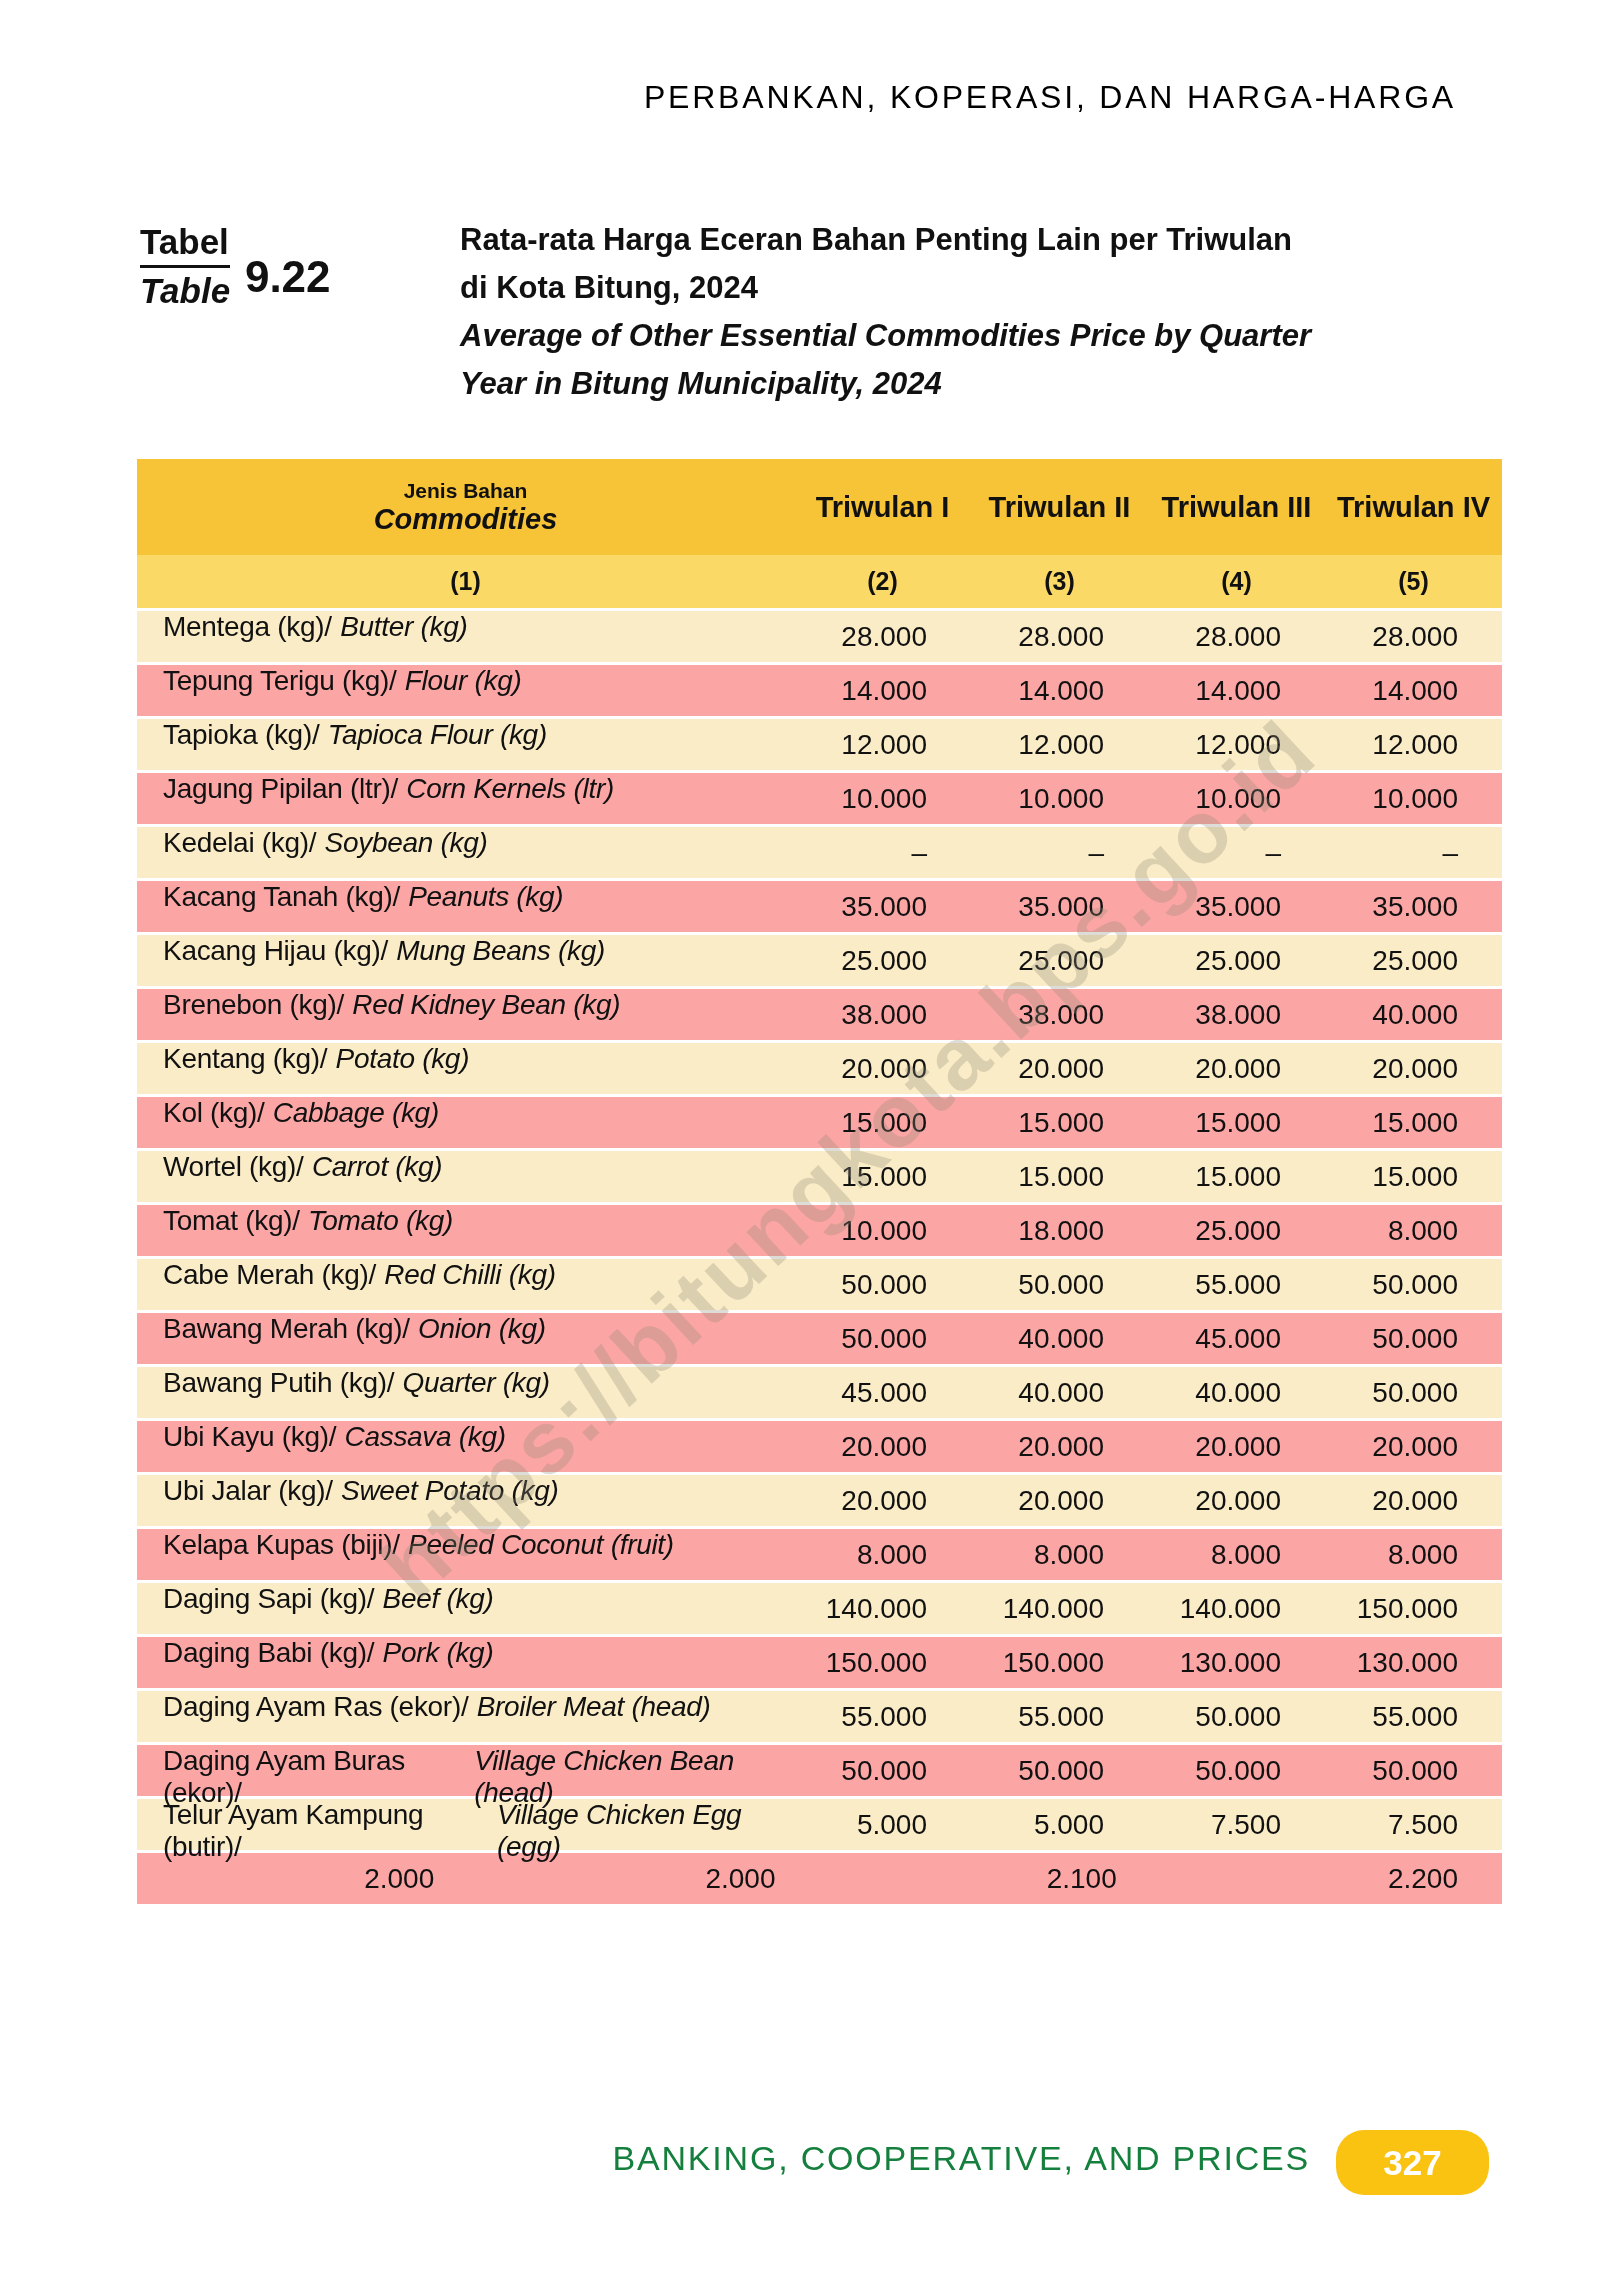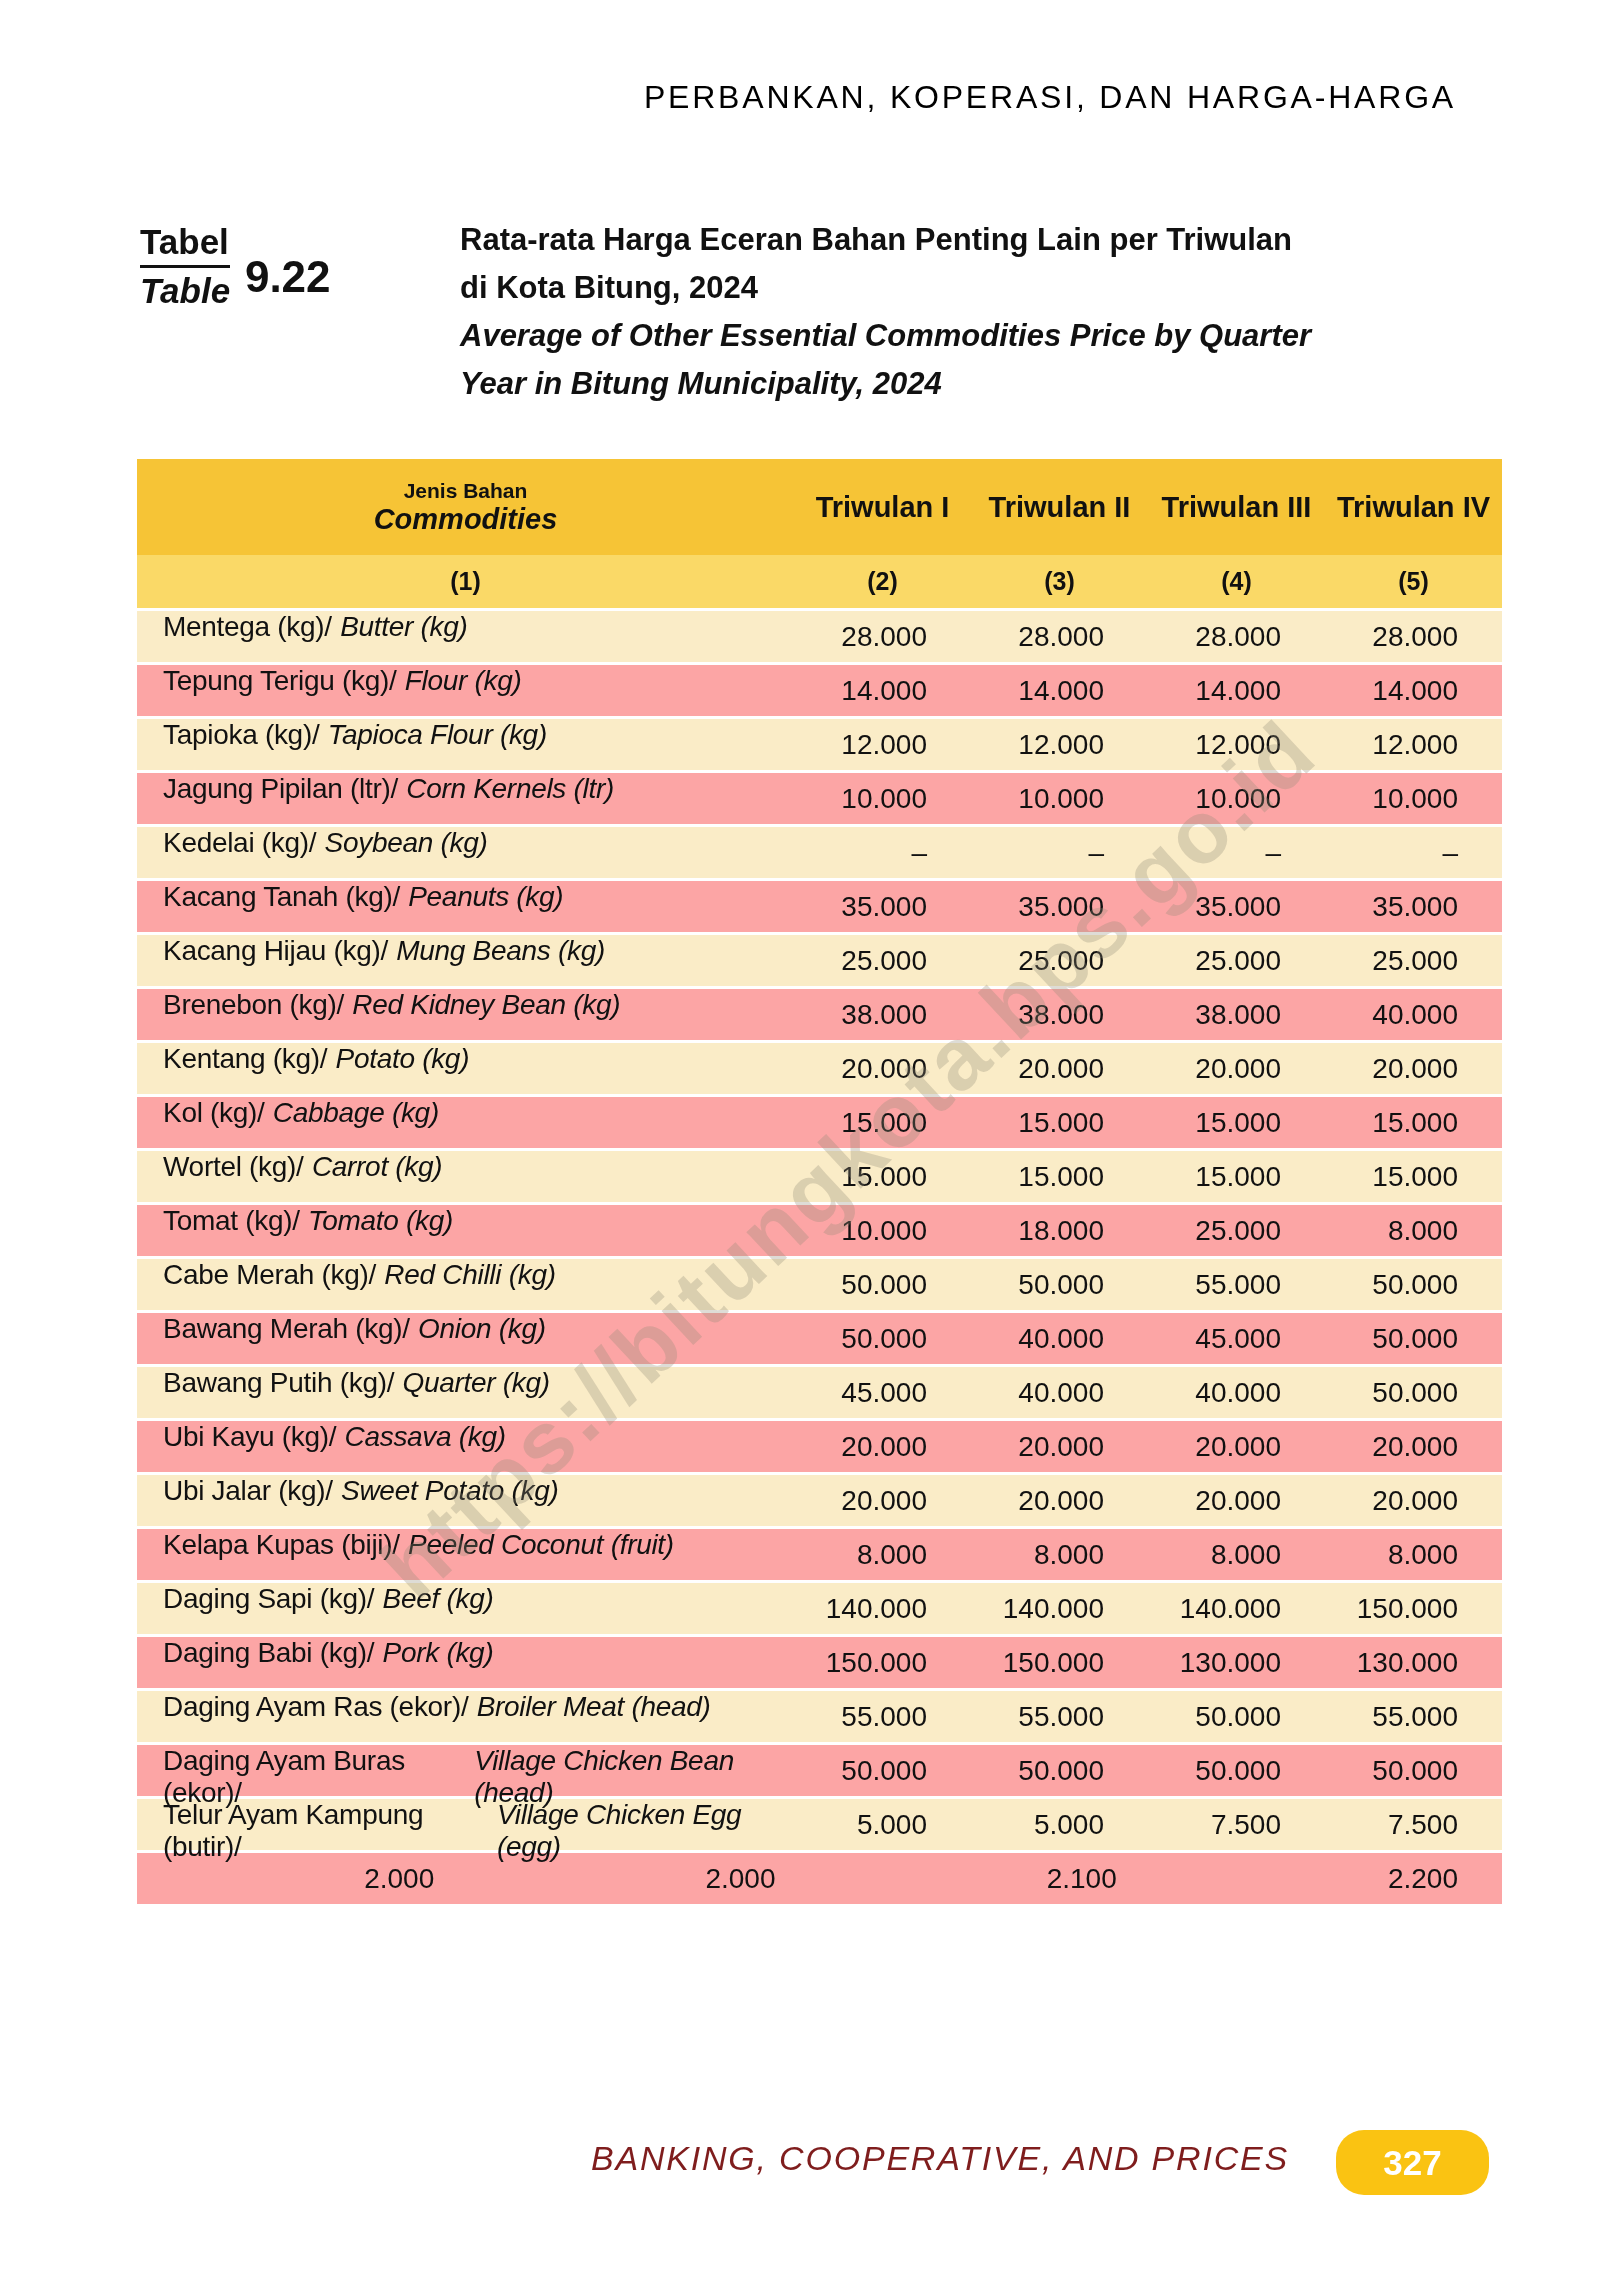--- a/index.html
+++ b/index.html
@@ -46,22 +46,22 @@
   .val{flex:1;display:flex;align-items:center;justify-content:flex-end;padding-right:44px;box-sizing:border-box;font-size:28px;}
   
   .watermark{
     position:absolute;left:235px;top:1121px;width:1200px;text-align:center;
     transform:rotate(-43deg);transform-origin:center;
     font-size:88px;font-weight:700;letter-spacing:2.8px;white-space:nowrap;
     color:rgba(145,138,120,0.30);pointer-events:none;z-index:9;
   }
   
   .footer-text{
-    position:absolute;top:2139px;right:326px;
-    font-size:34px;font-style:italic;color:#7f1d1d;letter-spacing:1.8px;white-space:nowrap;
+    position:absolute;top:2139px;right:305px;
+    font-size:34px;color:#15803d;letter-spacing:1.8px;white-space:nowrap;
   }
   .pill{
     position:absolute;left:1336px;top:2130px;width:153px;height:65px;
     background:#FAC312;border-radius:28px;
     display:flex;align-items:center;justify-content:center;
     color:#ffffff;font-size:35px;font-weight:700;
   }
 </style>
 </head>
 <body>

